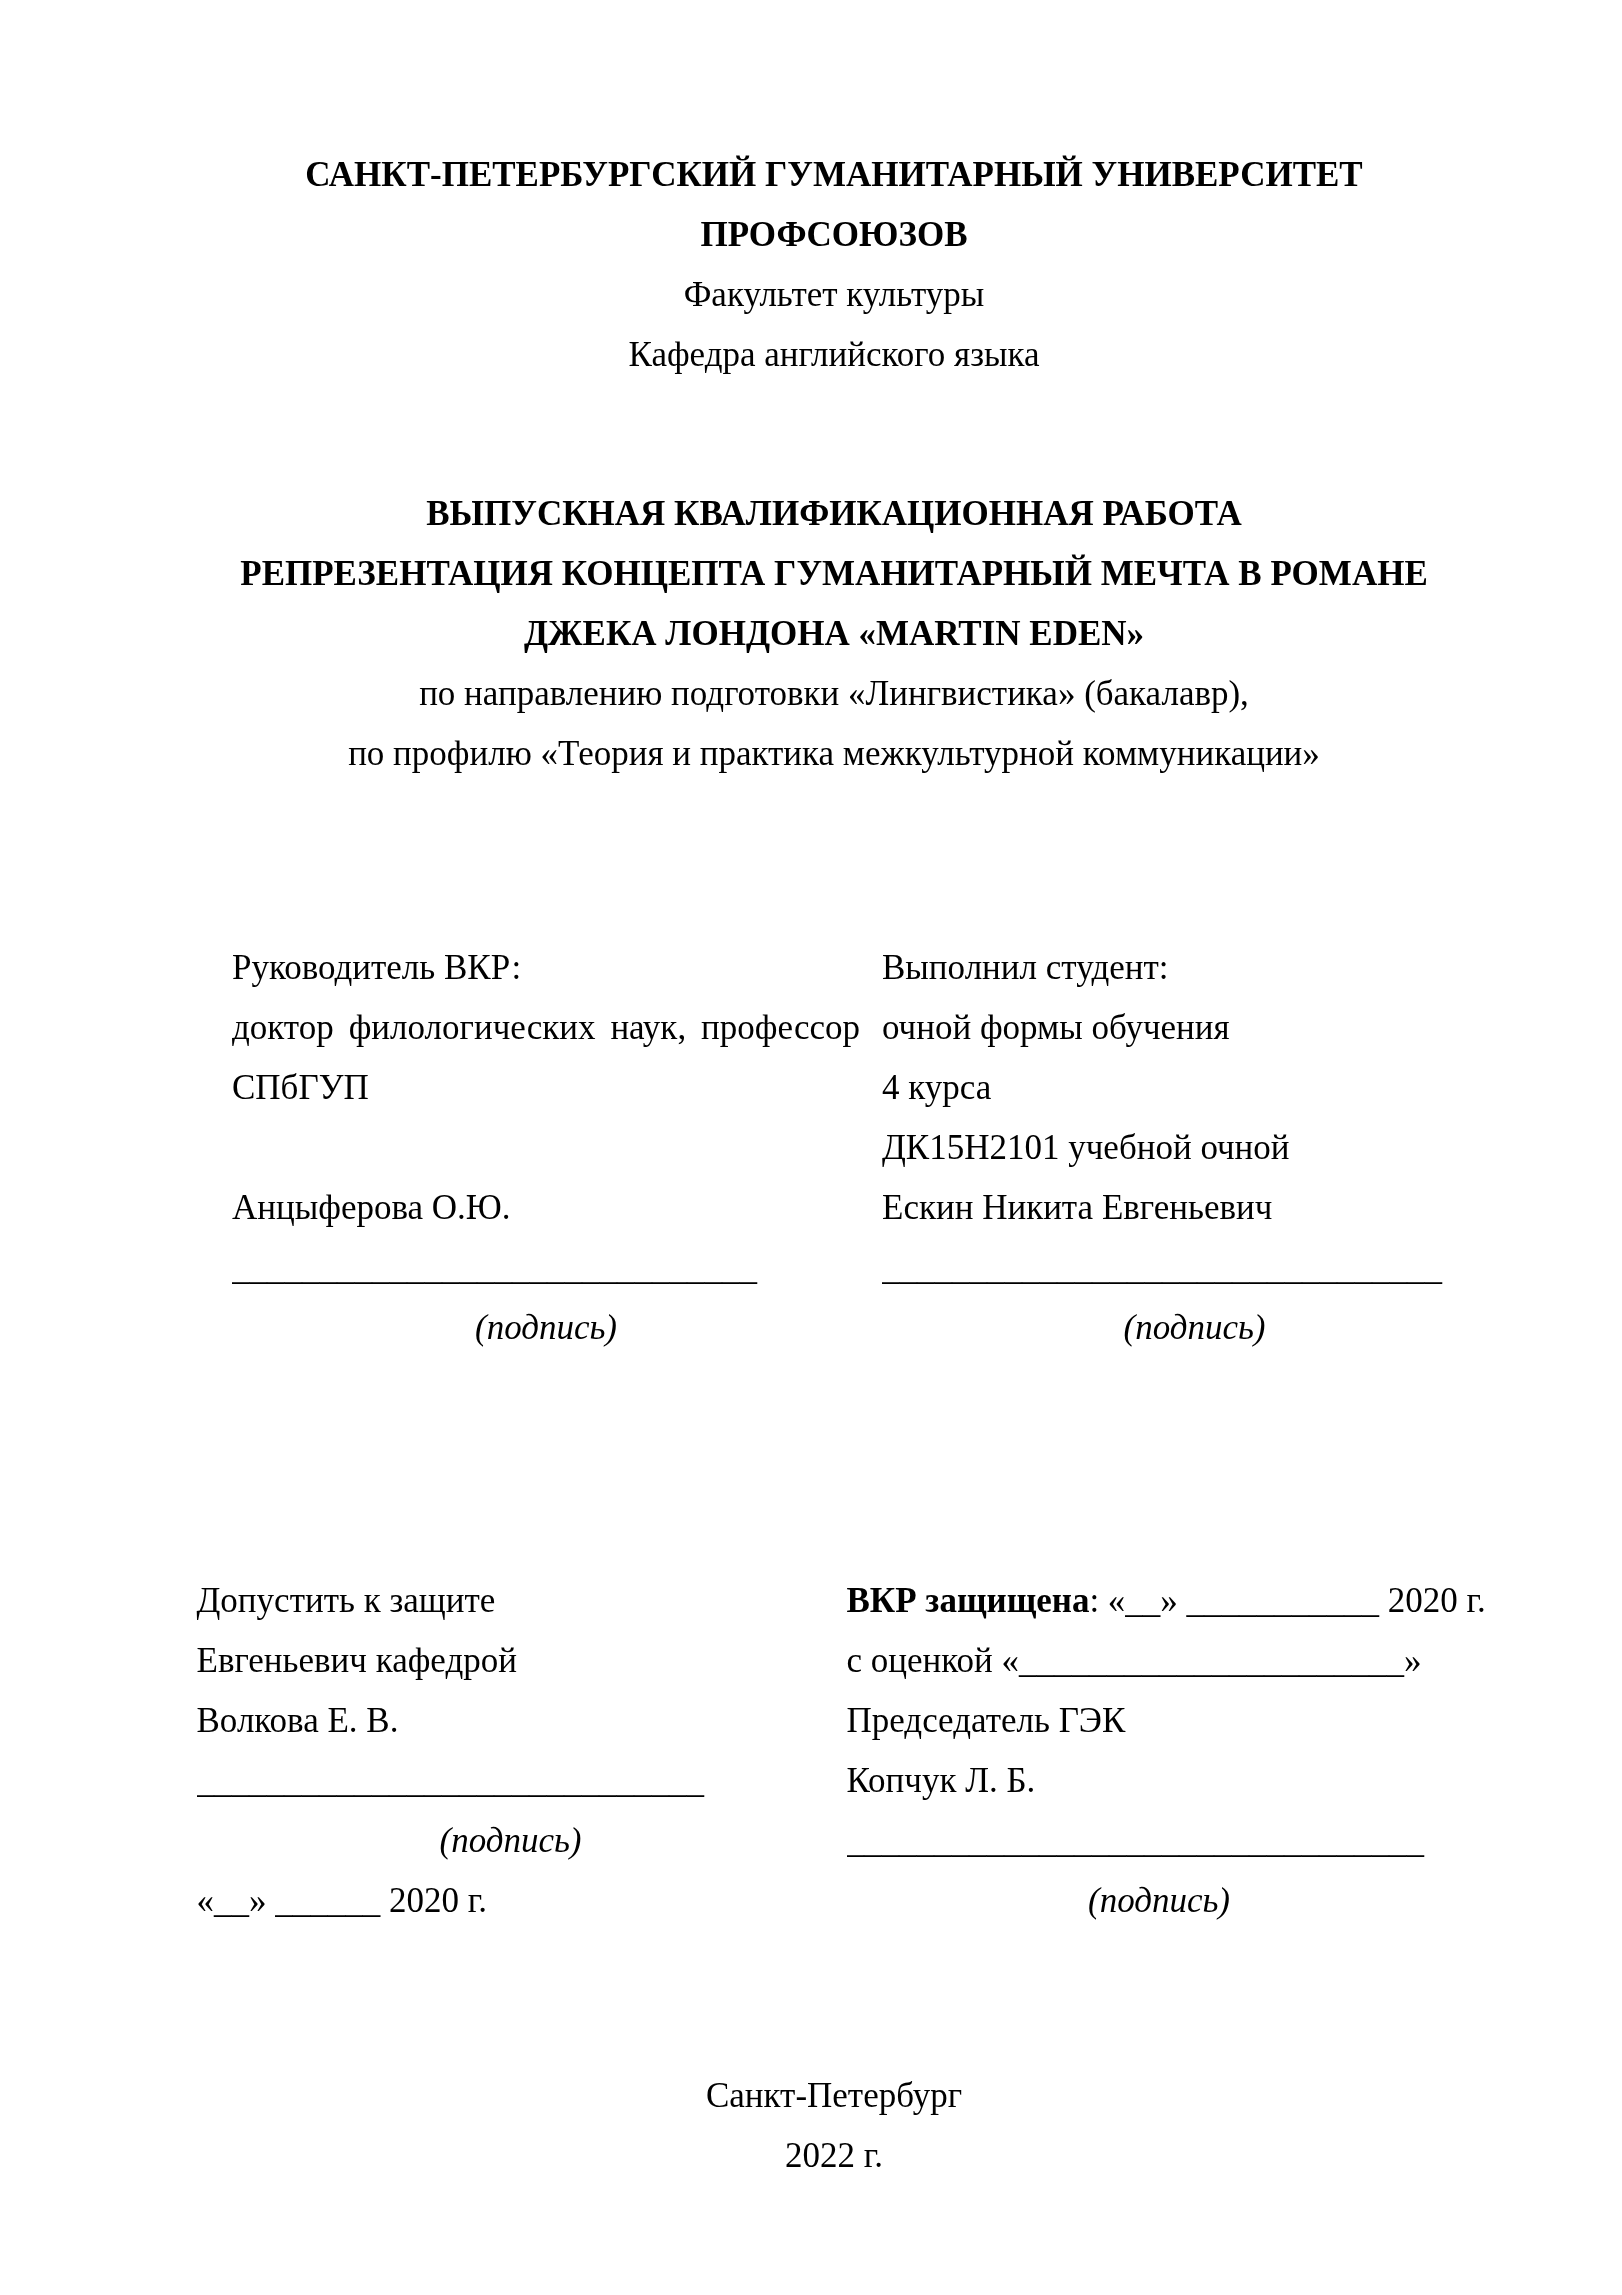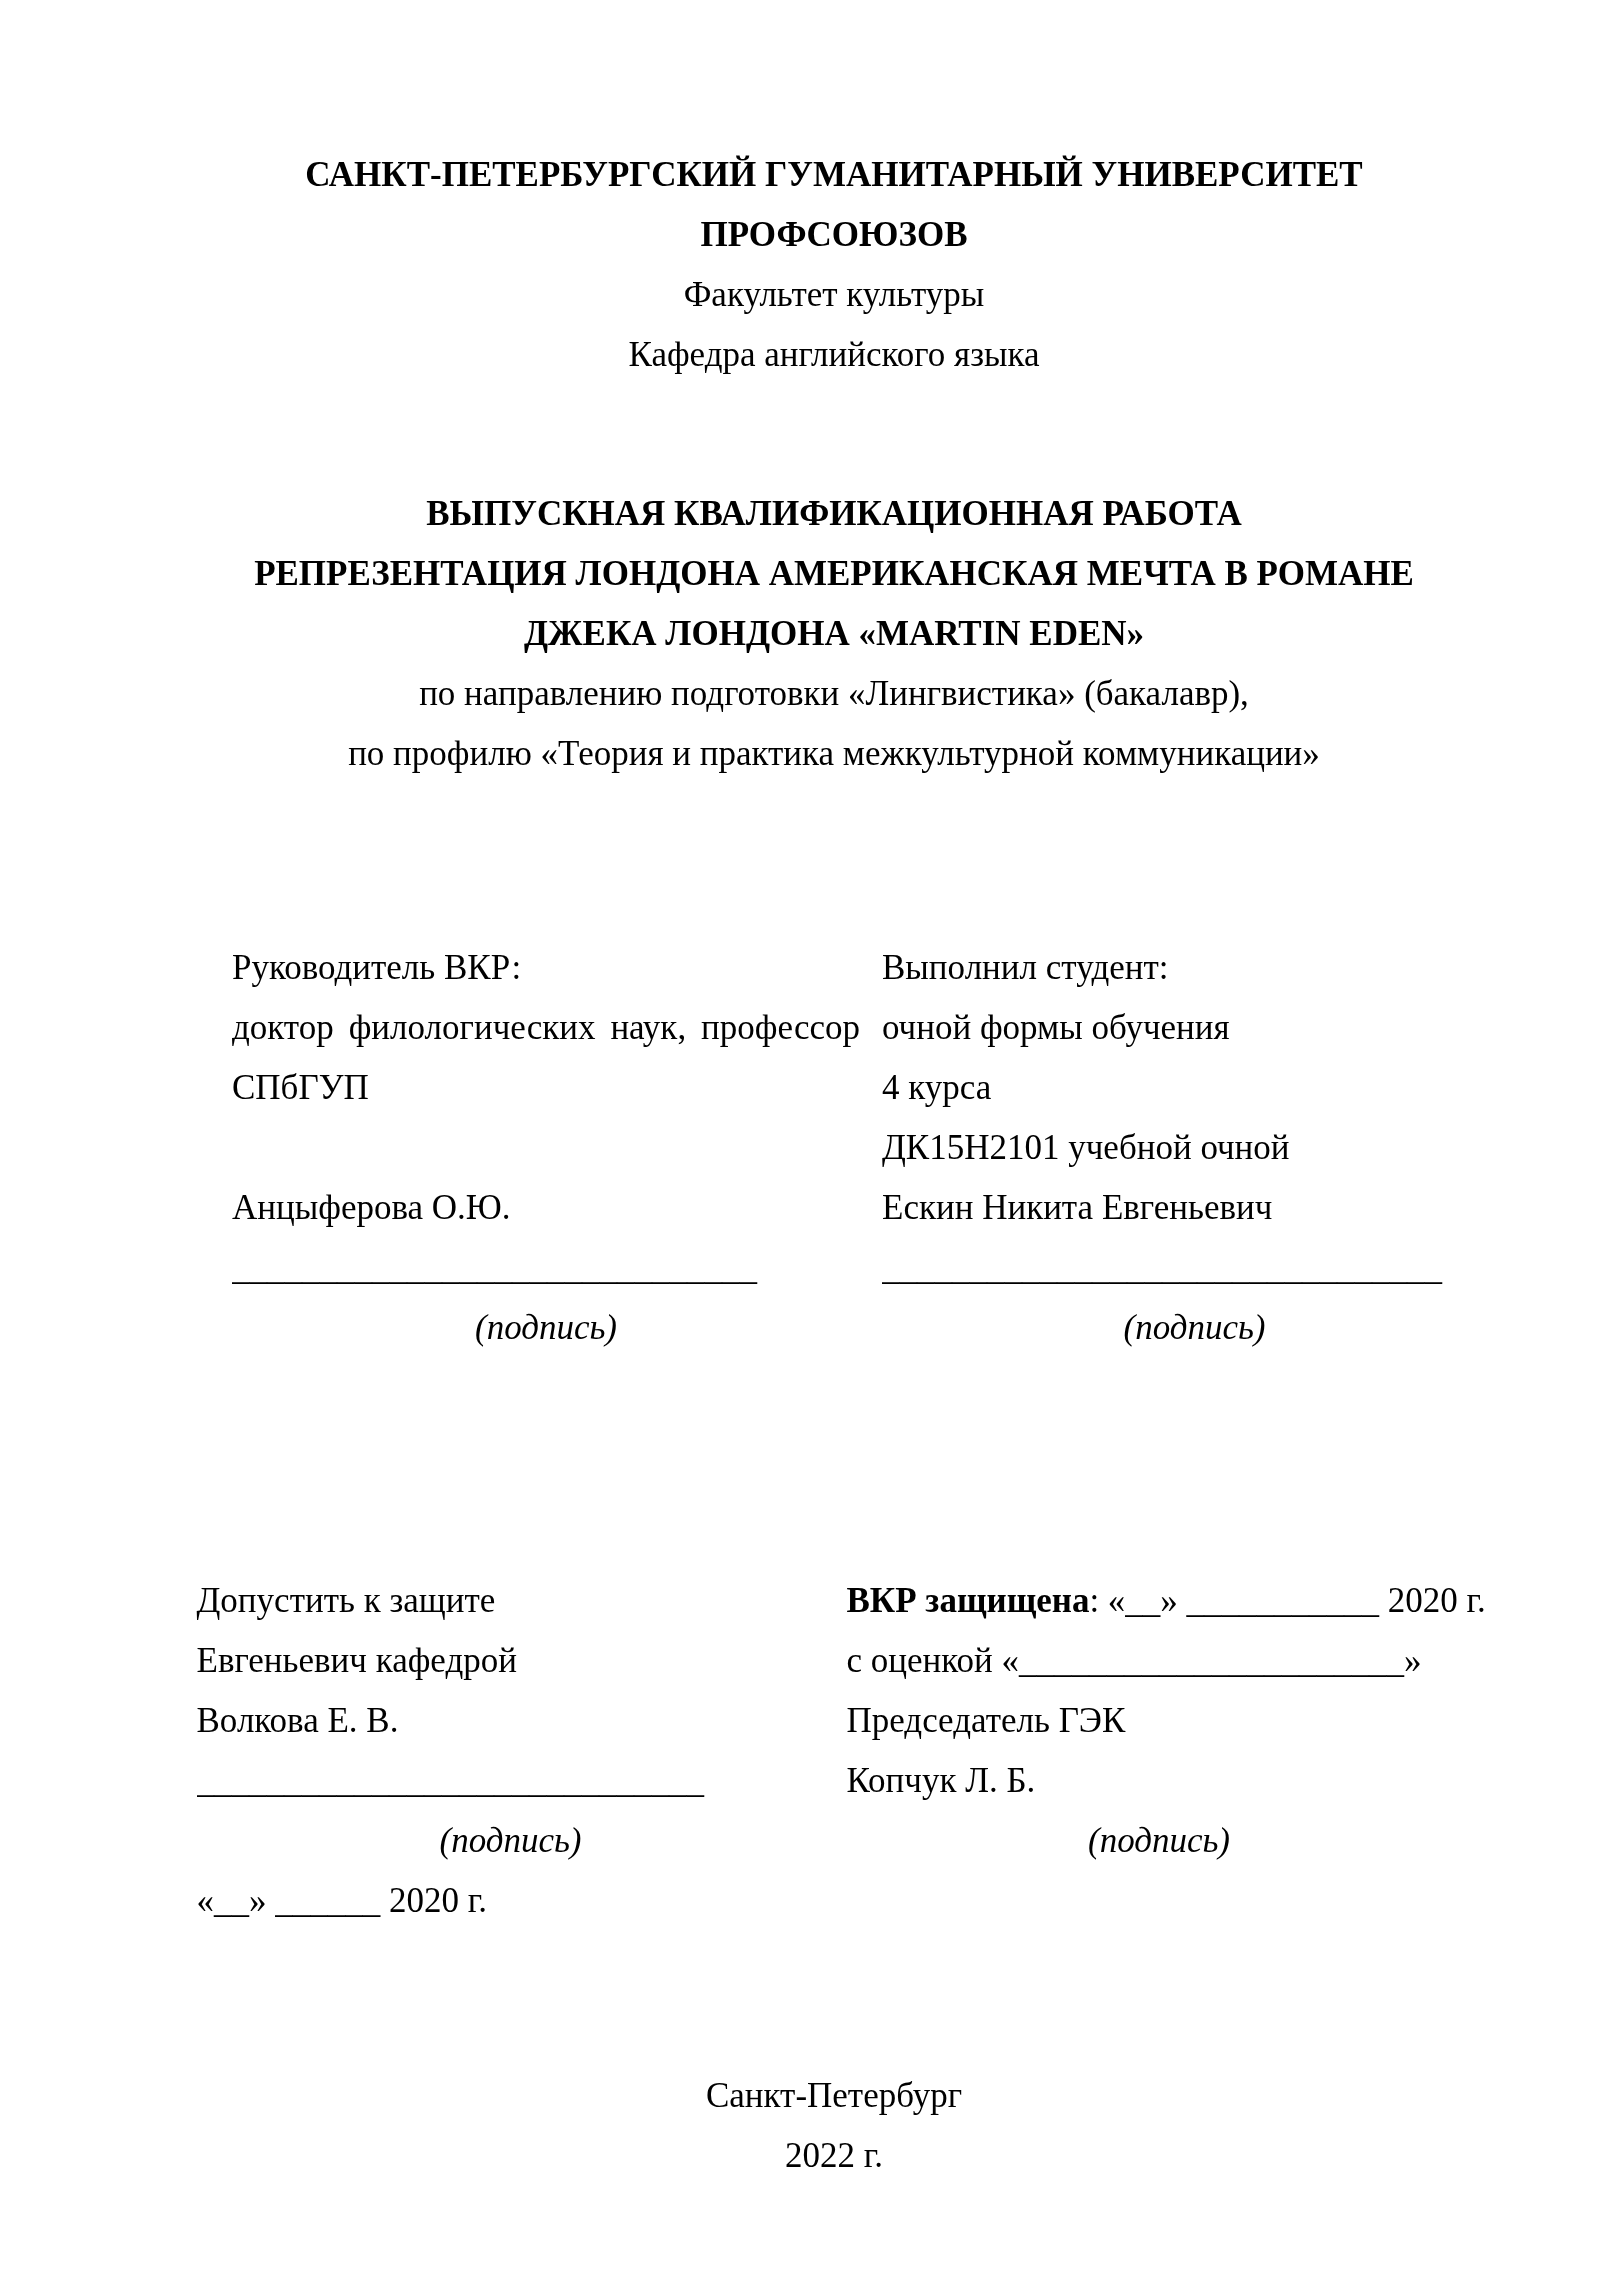--- a/index.html
+++ b/index.html
@@ -56,21 +56,21 @@
 
   <div class="center">
     <div class="row bold nowrap">САНКТ-ПЕТЕРБУРГСКИЙ ГУМАНИТАРНЫЙ УНИВЕРСИТЕТ</div>
     <div class="row bold nowrap">ПРОФСОЮЗОВ</div>
     <div class="row nowrap">Факультет культуры</div>
     <div class="row nowrap">Кафедра английского языка</div>
   </div>
 
   <div class="center title-block">
     <div class="row bold nowrap">ВЫПУСКНАЯ КВАЛИФИКАЦИОННАЯ РАБОТА</div>
-    <div class="row bold nowrap">РЕПРЕЗЕНТАЦИЯ ЛОНДОНА АМЕРИКАНСКАЯ МЕЧТА В РОМАНЕ</div>
+    <div class="row bold nowrap">РЕПРЕЗЕНТАЦИЯ КОНЦЕПТА ГУМАНИТАРНЫЙ МЕЧТА В РОМАНЕ</div>
     <div class="row bold nowrap">ДЖЕКА ЛОНДОНА «MARTIN EDEN»</div>
     <div class="row nowrap">по направлению подготовки «Лингвистика» (бакалавр),</div>
     <div class="row nowrap">по профилю «Теория и практика межкультурной коммуникации»</div>
   </div>
 
   <div class="cols persons-block">
     <div class="col-left">
       <div class="row">Руководитель ВКР:</div>
       <div class="row justify-line">доктор филологических наук, профессор</div>
       <div class="row">СПбГУП</div>
@@ -99,20 +99,21 @@
       <div class="row sig-line">_____________________________</div>
       <div class="row sig-caption">(подпись)</div>
       <div class="row nowrap">«__» ______ 2020 г.</div>
     </div>
     <div class="col-spacer"></div>
     <div class="col-right">
       <div class="row nowrap"><span class="bold">ВКР защищена</span><span>: «__» ___________ 2020 г.</span></div>
       <div class="row nowrap">с оценкой «______________________»</div>
       <div class="row">Председатель ГЭК</div>
       <div class="row">Копчук Л. Б.</div>
+      <div class="row sig-line">_________________________________</div>
       <div class="row sig-caption">(подпись)</div>
     </div>
   </div>
 
   <div class="center footer-block">
     <div class="row">Санкт-Петербург</div>
     <div class="row">2022 г.</div>
   </div>
 
 </div>

